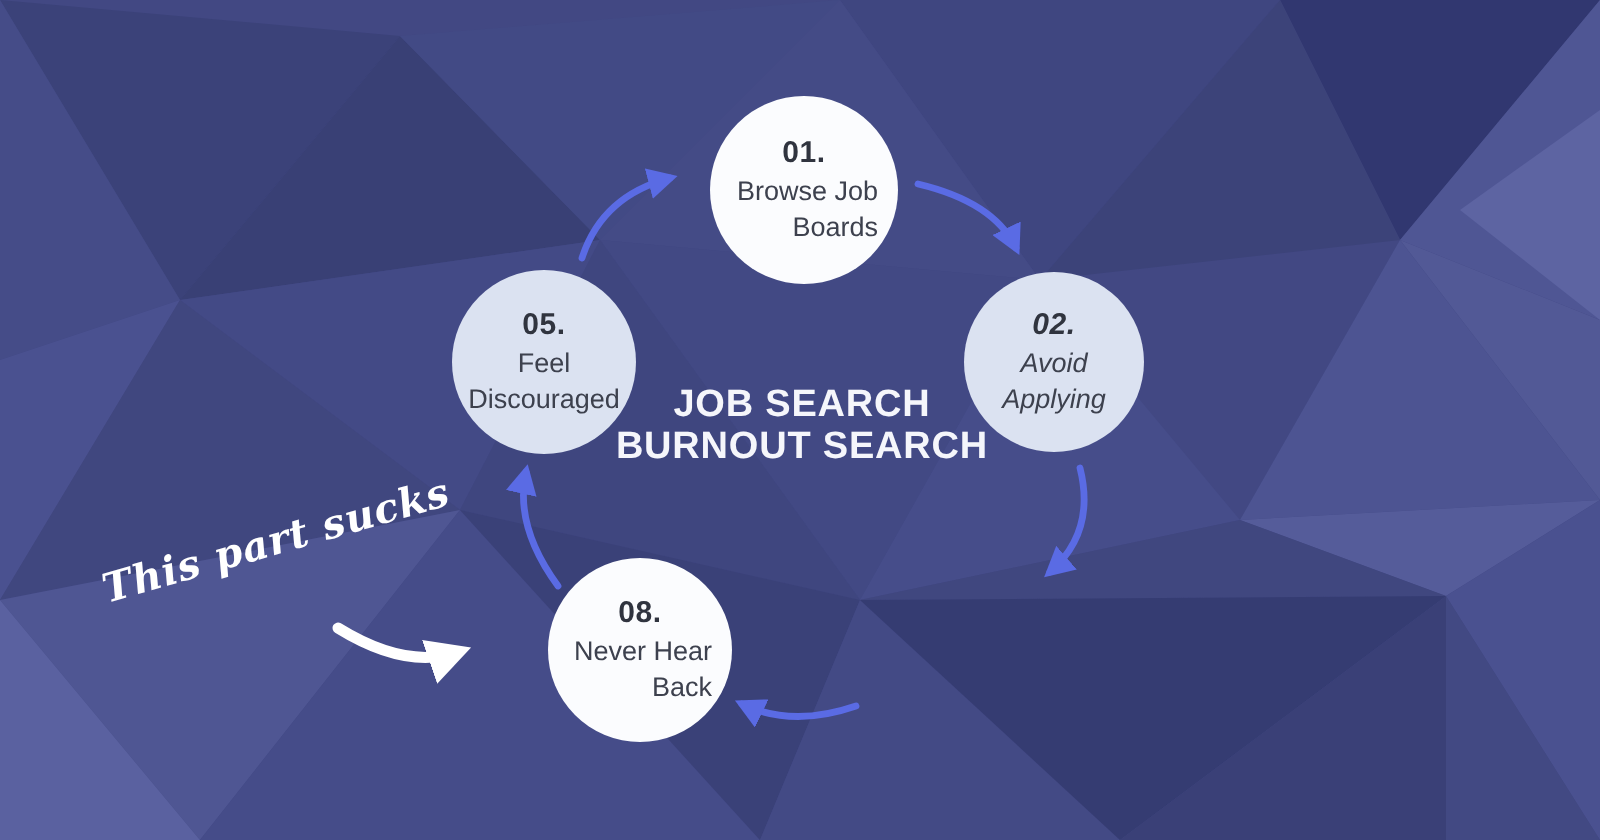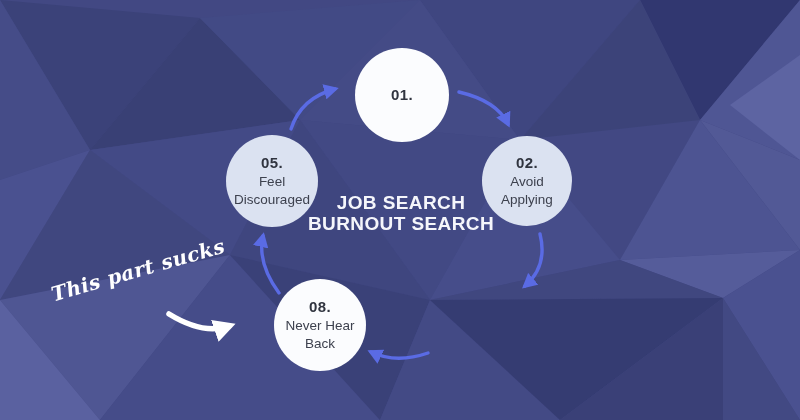--- a/index.html
+++ b/index.html
@@ -14,30 +14,30 @@
     position:absolute;left:0;top:0;width:800px;height:420px;display:block;
   }
   .node{
     position:absolute;
     border-radius:50%;
     display:flex;flex-direction:column;align-items:center;justify-content:center;
     text-align:center;
     box-sizing:border-box;
     padding:8px 10px;
   }
-  .node.white{background:#fbfcfe;}
+  .node.white{background:#fbfcfe;text-align:right;}
   .node.lavender{background:#dbe2f1;}
   .node .num{
     font-weight:700;font-size:15px;color:#30343f;letter-spacing:.3px;margin-bottom:2px;
   }
   .node .label{
     font-size:13.5px;line-height:1.28;color:#3d414e;
   }
   .n1{left:355px;top:48px;width:94px;height:94px;}
-  .n2{left:482px;top:136px;width:90px;height:90px;}
+  .n2{left:482px;top:136px;width:90px;height:90px;font-style:italic;}
   .n3{left:433px;top:280px;width:92px;height:92px;}
   .n4{left:274px;top:279px;width:92px;height:92px;}
   .n5{left:226px;top:135px;width:92px;height:92px;}
   .title{
     position:absolute;left:281px;top:192px;width:240px;
     text-align:center;color:#f5f6fb;
     font-size:19px;font-weight:700;letter-spacing:.4px;line-height:21px;
   }
   .annotation-text{
     position:absolute;left:48px;top:258px;width:180px;
@@ -104,20 +104,21 @@
     <path d="M 169,314 Q 203,335 229,326" fill="none" stroke="#ffffff" stroke-width="5.5" stroke-linecap="round" marker-end="url(#headWhite)"></path>
   </svg>
 
   <div class="title">
     <div>JOB SEARCH</div>
     <div>BURNOUT SEARCH</div>
   </div>
 
   <div class="node white n1">
     <div class="num">01.</div>
+    <div class="label">Browse Job Boards</div>
   </div>
   <div class="node lavender n2">
     <div class="num">02.</div>
     <div class="label">Avoid Applying</div>
   </div>
   <div class="node white n4">
     <div class="num">08.</div>
     <div class="label">Never Hear Back</div>
   </div>
   <div class="node lavender n5">

